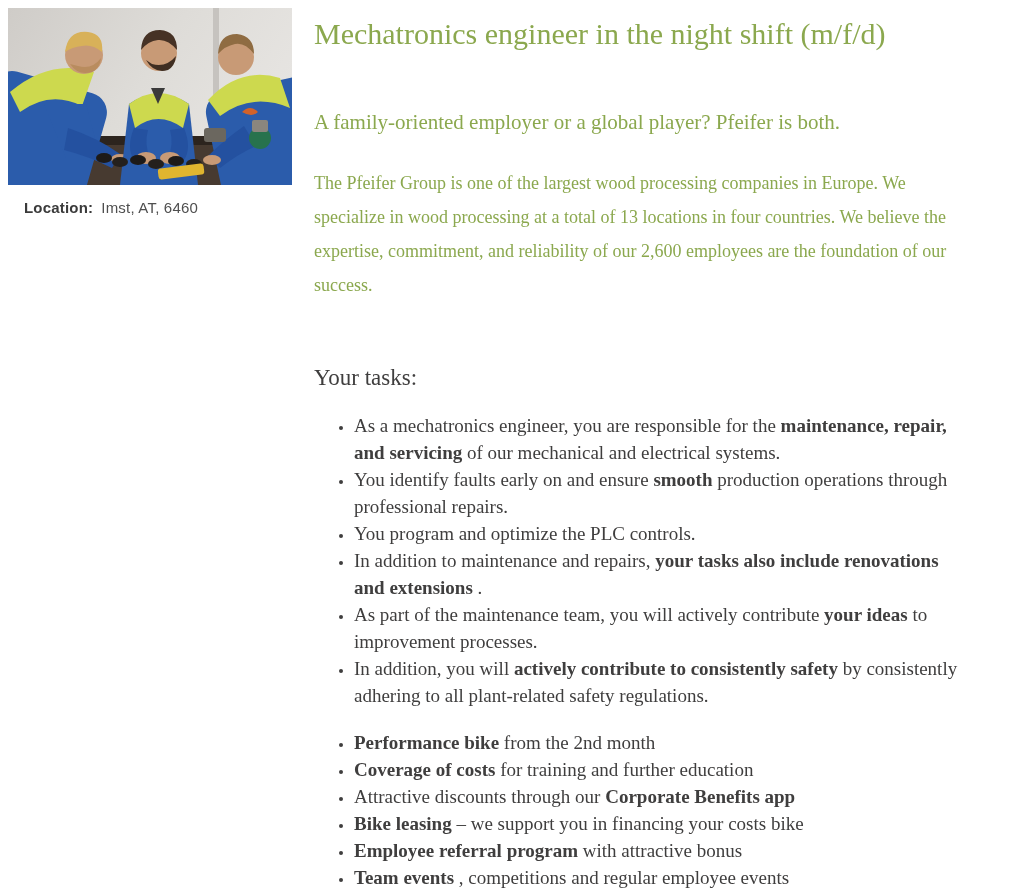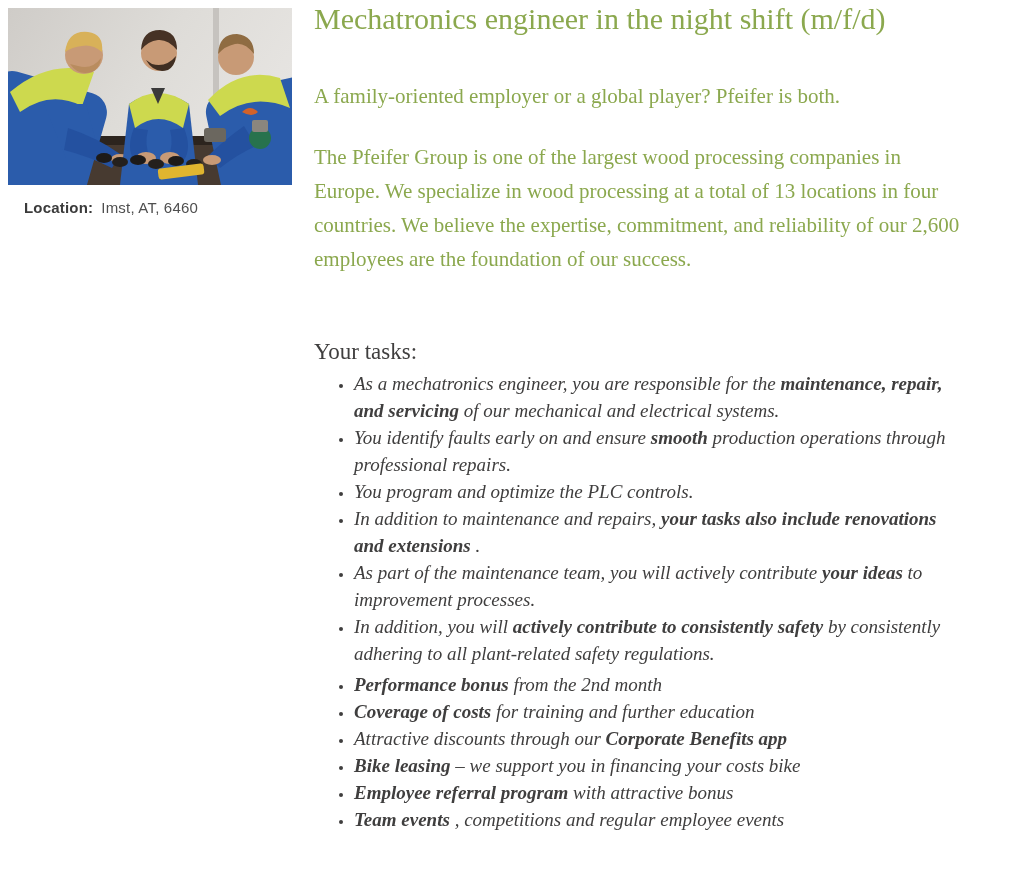--- a/index.html
+++ b/index.html
@@ -27,46 +27,45 @@
   }
   .meta-row{white-space:nowrap;}
   .meta-label{font-weight:700;color:var(--meta-label);}
   .meta-value{font-weight:400;color:var(--meta-value);margin-left:8px;}
   
   .content{
     position:absolute;left:314px;top:0;width:652px;
     color:var(--text-dark);
   }
   h1.title{
-    margin-top:0;
+    margin-top:15px;
     font-size:30px;font-weight:400;line-height:38px;
     color:var(--accent-green);
     font-family:"Liberation Serif", serif;
   }
   p.intro{
-    margin-top:43px;
+    margin-top:54px;
     font-size:21px;line-height:30px;
     color:var(--accent-green);
   }
   p.about{
     margin-top:29px;
-    font-size:21px;line-height:34px;
+    font-size:18px;line-height:34px;
     color:var(--accent-green);
   }
   h2.section{
     font-size:23px;font-weight:400;line-height:28px;
     color:var(--text-dark);
   }
   h2.tasks-heading{margin-top:62px;}
   h2.offer-heading{margin-top:20px;}
   ul.bullets{
-    margin-top:4px;
+    margin-top:20px;
     padding-left:40px;
     list-style:disc outside;
-    font-style:italic;
   }
   ul.bullets li{
     font-size:19px;line-height:27px;
     color:var(--text-dark);
   }
   ul.bullets li::marker{font-size:15px;color:#3f3e3e;}
   .b{font-weight:700;}
 </style>
 </head>
 <body>
@@ -156,20 +155,20 @@
   <ul class="bullets">
     <li><span>As a mechatronics engineer, you are responsible for the </span><span class="b">maintenance, repair, and servicing</span><span> of our mechanical and electrical systems.</span></li>
     <li><span>You identify faults early on and ensure </span><span class="b">smooth</span><span> production operations through professional repairs.</span></li>
     <li><span>You program and optimize the PLC controls.</span><span class="b"></span><span></span></li>
     <li><span>In addition to maintenance and repairs, </span><span class="b">your tasks also include renovations and extensions</span><span> .</span></li>
     <li><span>As part of the maintenance team, you will actively contribute </span><span class="b">your ideas</span><span> to improvement processes.</span></li>
     <li><span>In addition, you will </span><span class="b">actively contribute to consistently safety</span><span> by consistently adhering to all plant-related safety regulations.</span></li>
   </ul>
 
   <ul class="bullets">
-    <li><span></span><span class="b">Performance bonus</span><span> from the 2nd month</span></li>
+    <li><span></span><span class="b">Performance bike</span><span> from the 2nd month</span></li>
     <li><span></span><span class="b">Coverage of costs</span><span> for training and further education</span></li>
     <li><span>Attractive discounts through our </span><span class="b">Corporate Benefits app</span><span></span></li>
     <li><span></span><span class="b">Bike leasing</span><span> – we support you in financing your costs bike</span></li>
     <li><span></span><span class="b">Employee referral program</span><span> with attractive bonus</span></li>
     <li><span></span><span class="b">Team events</span><span> , competitions and regular employee events</span></li>
   </ul>
 </main>
 
 </body></html>

